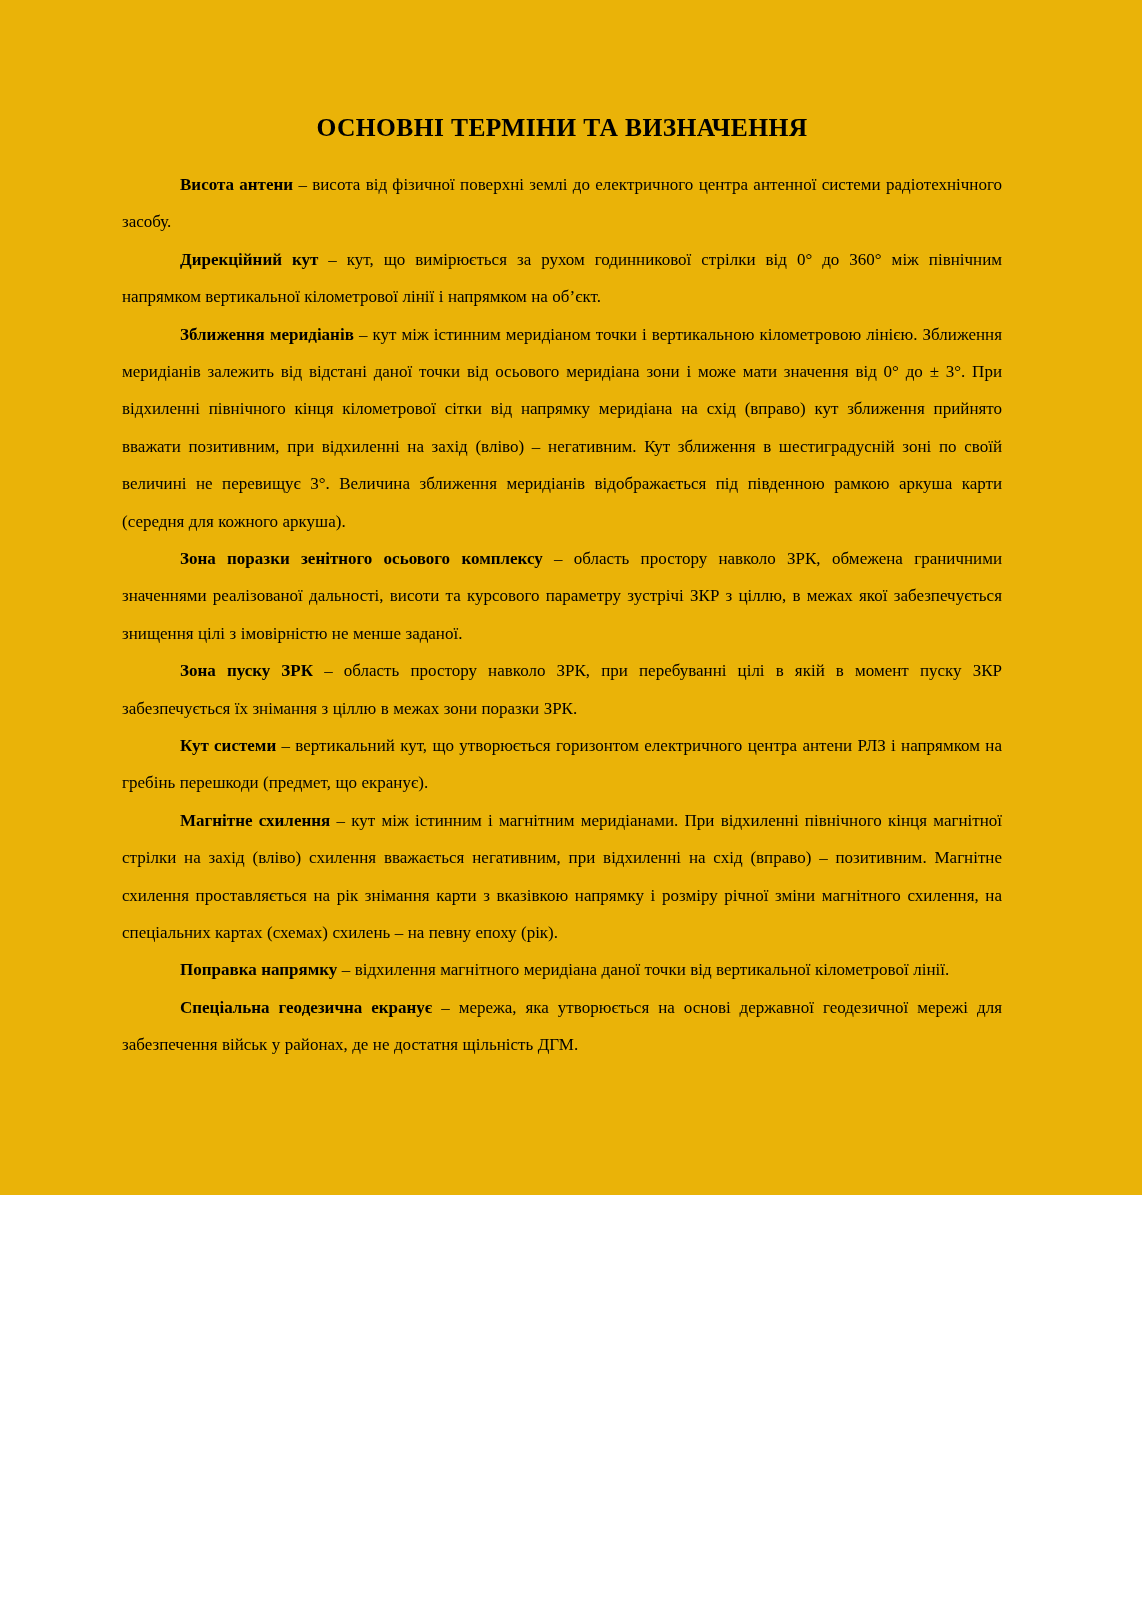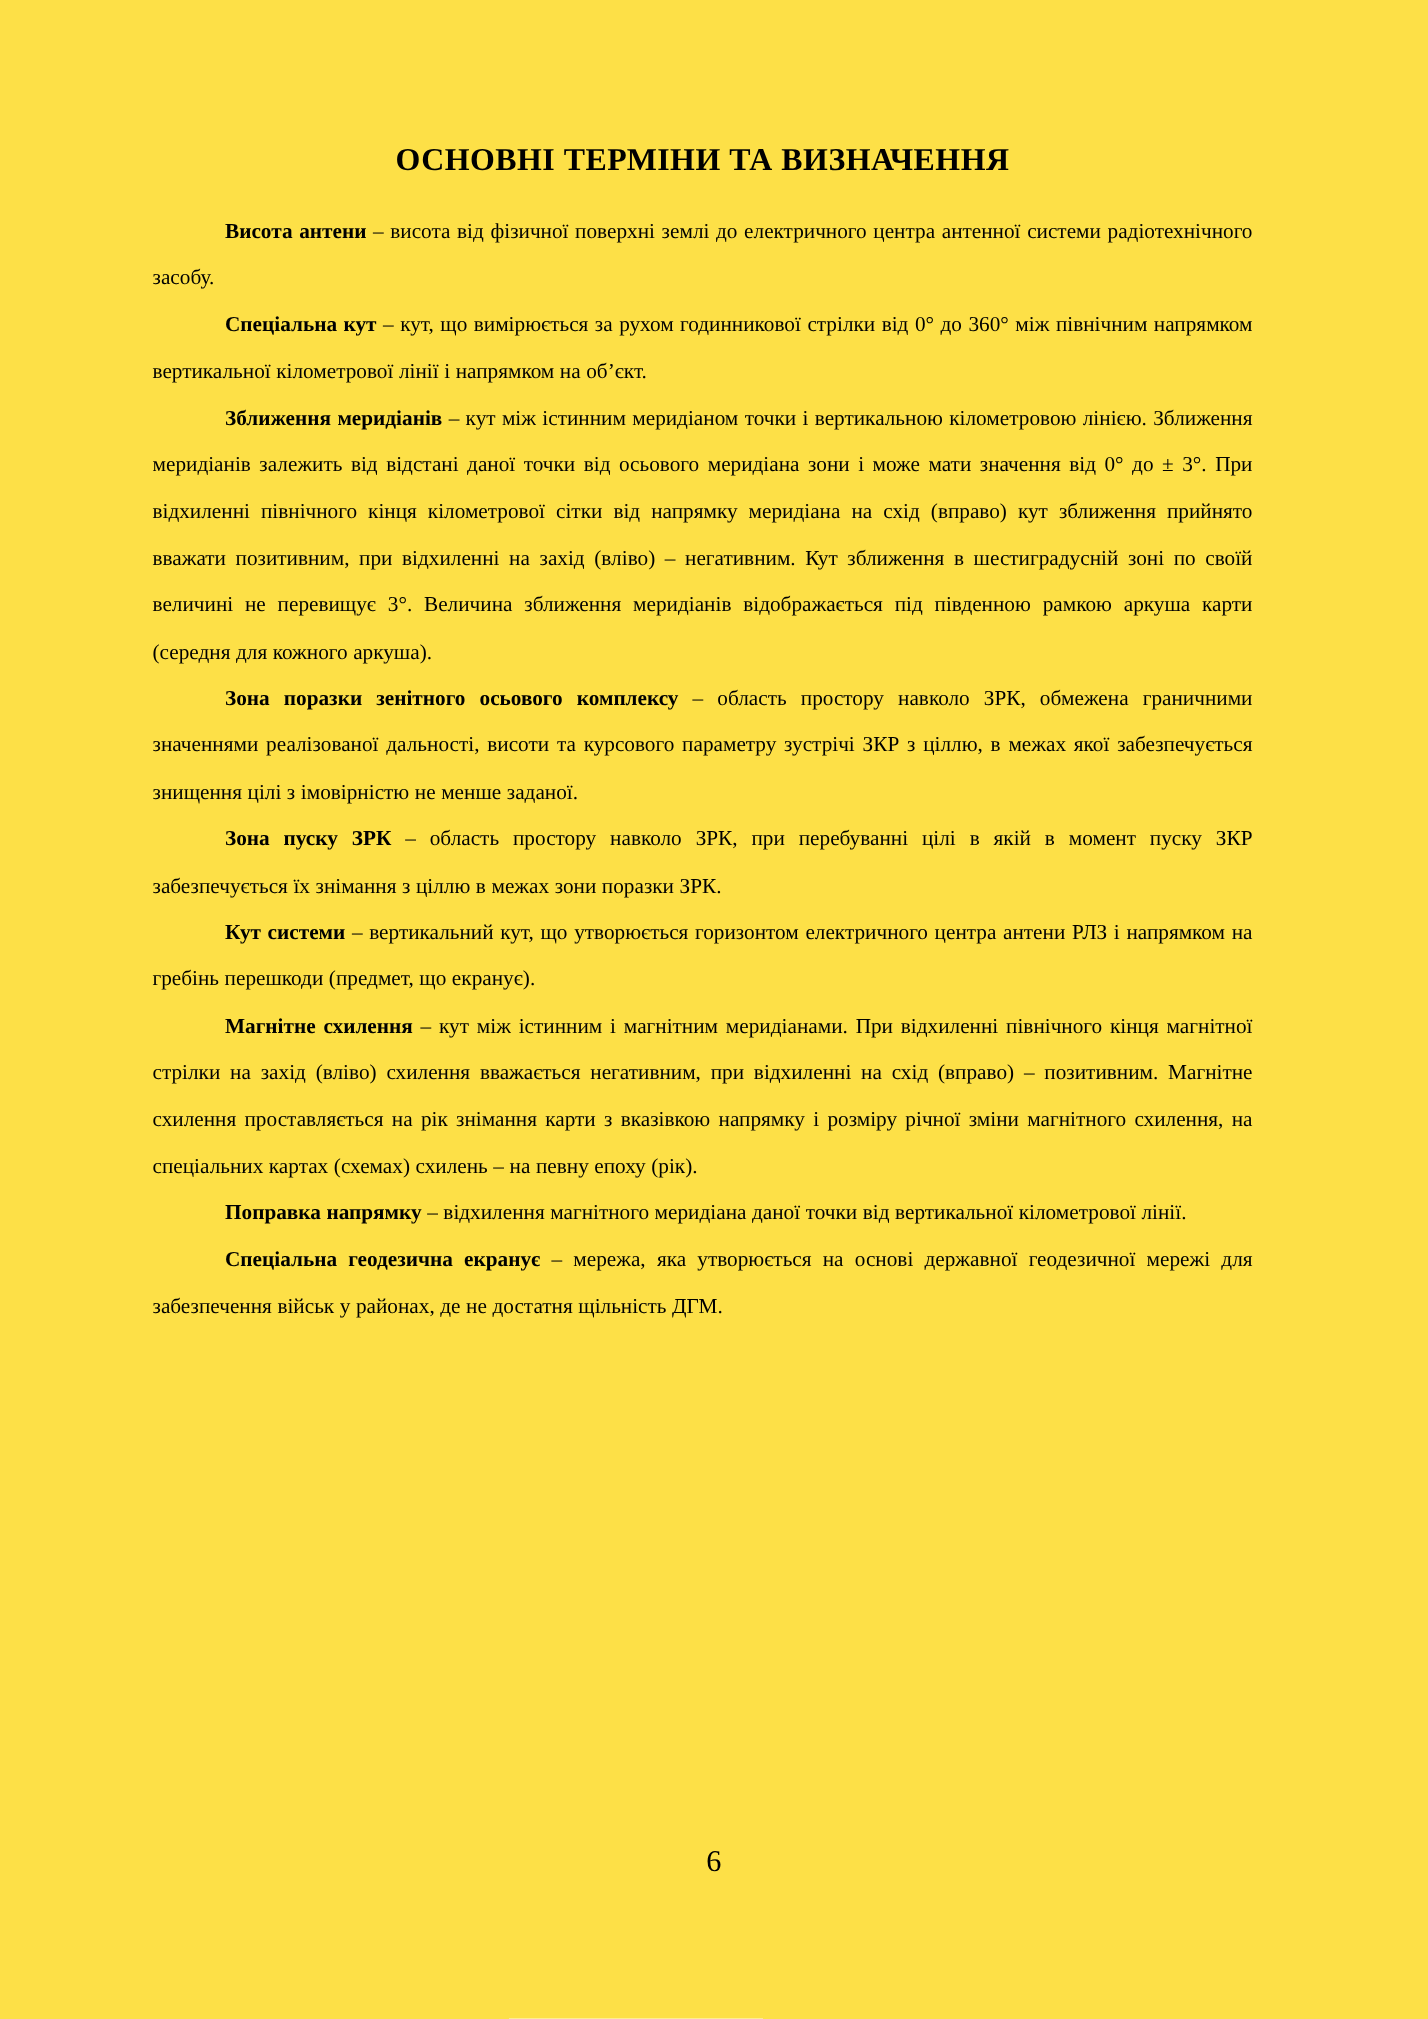--- a/index.html
+++ b/index.html
@@ -4,23 +4,23 @@
 <title>Основні терміни та визначення</title>
 <style>
   html, body {
     margin: 0;
     padding: 0;
     background: #ffffff;
   }
   .page {
     position: relative;
     width: 1142px;
-    height: 1615px;
+    height: 1195px;
     margin: 0 auto;
-    background: #fde047;
+    background: #eab308;
     box-sizing: border-box;
     overflow: hidden;
     font-family: "Liberation Serif", "DejaVu Serif", serif;
     color: #000000;
   }
   .content {
     position: absolute;
     left: 122px;
     top: 112px;
     width: 880px;
@@ -61,21 +61,21 @@
 <body>
 
 <div class="page">
 
   <div class="content">
 
     <h1 class="doc-title">ОСНОВНІ ТЕРМІНИ ТА ВИЗНАЧЕННЯ</h1>
 
     <div class="entries">
         <p class="para"><span class="term">Висота антени</span><span class="definition"> – висота від фізичної поверхні землі до електричного центра антенної системи радіотехнічного засобу.</span></p>
-        <p class="para"><span class="term">Спеціальна кут</span><span class="definition"> – кут, що вимірюється за рухом годинникової стрілки від 0° до 360° між північним напрямком вертикальної кілометрової лінії і напрямком на об’єкт.</span></p>
+        <p class="para"><span class="term">Дирекційний кут</span><span class="definition"> – кут, що вимірюється за рухом годинникової стрілки від 0° до 360° між північним напрямком вертикальної кілометрової лінії і напрямком на об’єкт.</span></p>
         <p class="para"><span class="term">Зближення меридіанів</span><span class="definition"> – кут між істинним меридіаном точки і вертикальною кілометровою лінією. Зближення меридіанів залежить від відстані даної точки від осьового меридіана зони і може мати значення від 0° до ± 3°. При відхиленні північного кінця кілометрової сітки від напрямку меридіана на схід (вправо) кут зближення прийнято вважати позитивним, при відхиленні на захід (вліво) – негативним. Кут зближення в шестиградусній зоні по своїй величині не перевищує 3°. Величина зближення меридіанів відображається під південною рамкою аркуша карти (середня для кожного аркуша).</span></p>
         <p class="para"><span class="term">Зона поразки зенітного осьового комплексу</span><span class="definition"> – область простору навколо ЗРК, обмежена граничними значеннями реалізованої дальності, висоти та курсового параметру зустрічі ЗКР з ціллю, в межах якої забезпечується знищення цілі з імовірністю не менше заданої.</span></p>
         <p class="para"><span class="term">Зона пуску ЗРК</span><span class="definition"> – область простору навколо ЗРК, при перебуванні цілі в якій в момент пуску ЗКР забезпечується їх знімання з ціллю в межах зони поразки ЗРК.</span></p>
         <p class="para"><span class="term">Кут системи</span><span class="definition"> – вертикальний кут, що утворюється горизонтом електричного центра антени РЛЗ і напрямком на гребінь перешкоди (предмет, що екранує).</span></p>
         <p class="para"><span class="term">Магнітне схилення</span><span class="definition"> – кут між істинним і магнітним меридіанами. При відхиленні північного кінця магнітної стрілки на захід (вліво) схилення вважається негативним, при відхиленні на схід (вправо) – позитивним. Магнітне схилення проставляється на рік знімання карти з вказівкою напрямку і розміру річної зміни магнітного схилення, на спеціальних картах (схемах) схилень – на певну епоху (рік).</span></p>
         <p class="para"><span class="term">Поправка напрямку</span><span class="definition"> – відхилення магнітного меридіана даної точки від вертикальної кілометрової лінії.</span></p>
         <p class="para"><span class="term">Спеціальна геодезична екранує</span><span class="definition"> – мережа, яка утворюється на основі державної геодезичної мережі для забезпечення військ у районах, де не достатня щільність ДГМ.</span></p>
       </div>
 
   </div>

